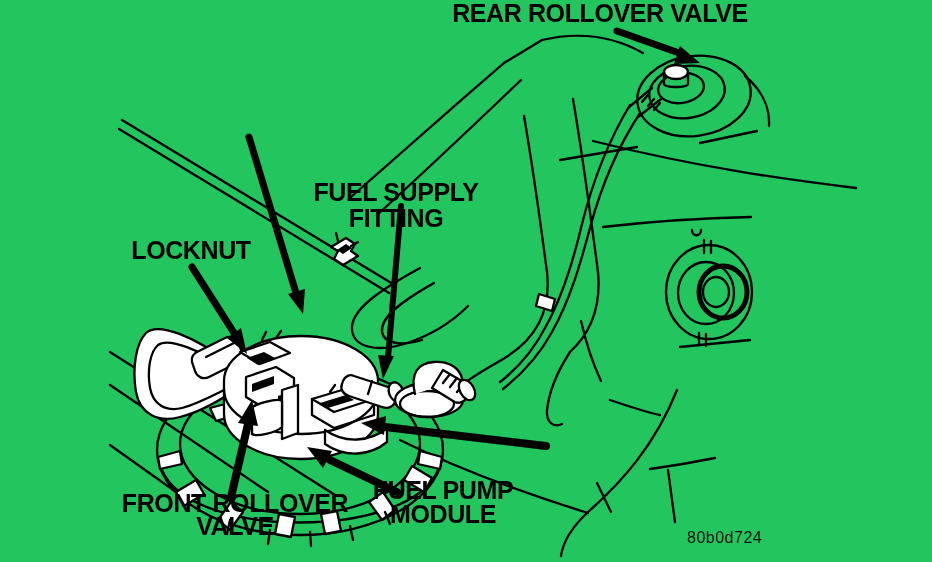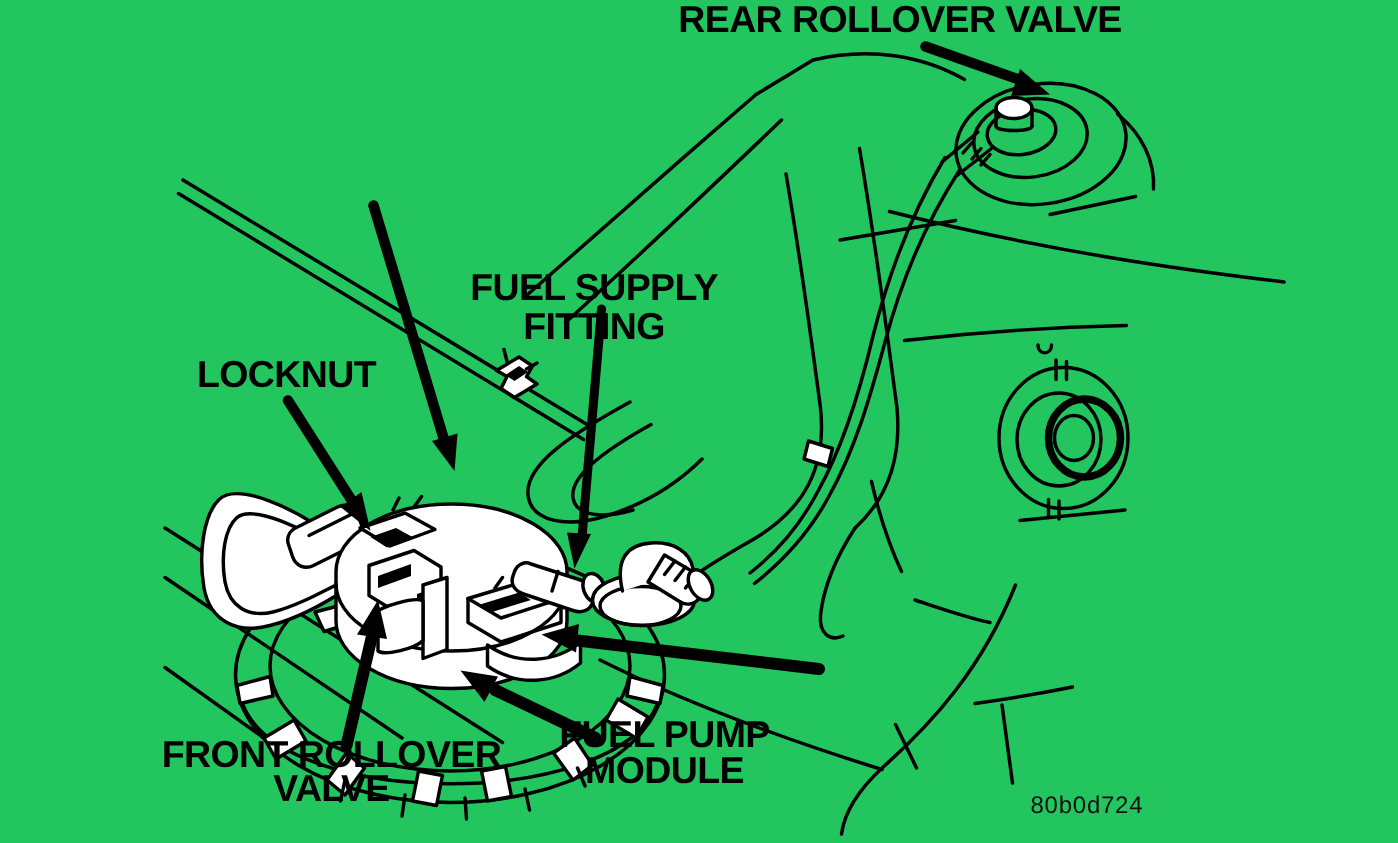--- a/index.html
+++ b/index.html
@@ -194,20 +194,20 @@
 
   <div class="lbl" style="left:440px;top:0px;width:320px;">REAR ROLLOVER VALVE</div>
 
 
   <div class="lbl" style="left:306px;top:152px;width:180px;margin-top:27px;">FUEL SUPPLY
 FITTING</div>
 
   <div class="lbl" style="left:121px;top:237px;width:140px;">LOCKNUT</div>
 
 
-  <div class="lbl lh23" style="left:96px;top:492px;width:250px;">FRONT ROLLOVER
+  <div class="lbl lh23" style="left:110px;top:492px;width:250px;">FRONT ROLLOVER
 VALVE</div>
 
   <div class="lbl lh24" style="left:363px;top:478px;width:160px;">FUEL PUMP
 MODULE</div>
 
   <div class="figcode" style="left:687px;top:529px;">80b0d724</div>
 </div>
 
 </body></html>

